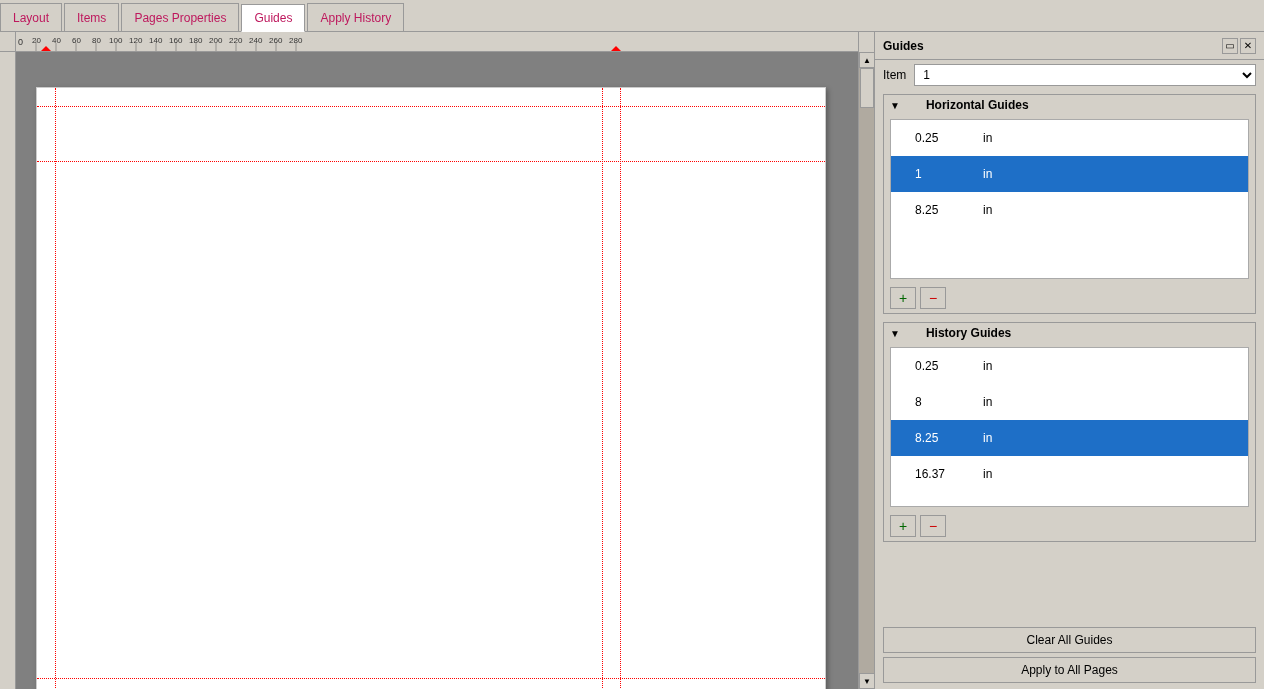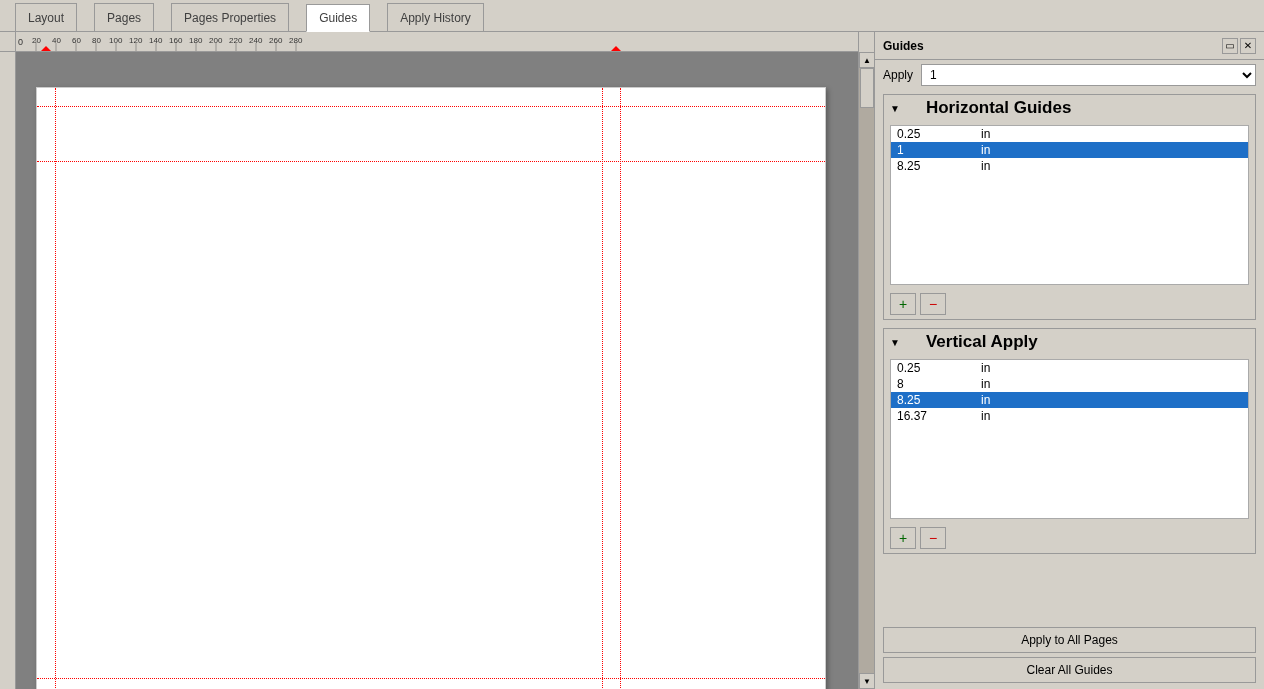--- a/index.html
+++ b/index.html
@@ -19,22 +19,21 @@
       padding: 4px 12px;
       border: 1px solid #999;
       border-bottom: none;
       background: #d4d0c8;
       cursor: pointer;
       height: 28px;
       display: flex;
       align-items: center;
       margin-right: 2px;
       font-size: 12px;
-      color: #404040;
-      margin-left: 15px;
+      color: #be185d;
     }
     .tab.active {
       background: #fff;
       border-bottom: 1px solid #fff;
       z-index: 1;
       position: relative;
       top: 1px;
     }
 
     
@@ -165,38 +164,38 @@
     .section-header {
       display: flex;
       align-items: center;
       padding: 3px 6px;
       background: #d4d0c8;
       cursor: pointer;
       gap: 4px;
     }
     .section-header-text {
       font-weight: bold;
-      font-size: 17px;
+      font-size: 12px;
       padding-left: 22px;
     }
     .chevron { font-size: 10px; }
 
     
     .guide-list {
       background: #fff;
       margin: 4px 6px;
       border: 1px solid #aaa;
       min-height: 160px;
     }
     .guide-row {
       display: flex;
       align-items: center;
-      padding: 2px 6px;
-      height: 16px;
-      gap: 24px;
+      padding: 2px 24px;
+      height: 36px;
+      gap: 8px;
       cursor: pointer;
     }
     .guide-row.selected { background: #1e6fc7; color: #fff; }
     .guide-value {
       width: 60px;
       font-size: 12px;
     }
     .guide-unit {
       font-size: 12px;
     }
@@ -276,21 +275,21 @@
       border-right: 1px solid #999;
       border-bottom: 1px solid #999;
       flex-shrink: 0;
     }
   </style>
 </head>
 <body>
 
 <div class="tab-bar">
   <div class="tab">Layout</div>
-  <div class="tab">Pages</div>
+  <div class="tab">Items</div>
   <div class="tab">Pages Properties</div>
   <div class="tab active">Guides</div>
   <div class="tab">Apply History</div>
 </div>
 
 <div class="main-area">
 
   <div class="canvas-area">
 
     <div style="display:flex; flex-shrink:0;">
@@ -377,21 +376,21 @@
 
     <div class="panel-header">
       <span class="panel-title">Guides</span>
       <div class="panel-header-icons">
         <div class="panel-icon-btn">▭</div>
         <div class="panel-icon-btn">✕</div>
       </div>
     </div>
 
     <div class="page-row">
-      <span class="page-label">Apply</span>
+      <span class="page-label">Item</span>
       <select class="page-select">
         <option>1</option>
       </select>
     </div>
 
     <div class="section">
       <div class="section-header">
         <span class="chevron">▼</span>
         <span class="section-header-text">Horizontal Guides</span>
       </div>
@@ -414,21 +413,21 @@
       </div>
       <div class="section-btns">
         <button class="icon-btn plus">+</button>
         <button class="icon-btn minus">−</button>
       </div>
     </div>
 
     <div class="section">
       <div class="section-header">
         <span class="chevron">▼</span>
-        <span class="section-header-text">Vertical Apply</span>
+        <span class="section-header-text">History Guides</span>
       </div>
       <div class="guide-list">
 
         <div class="guide-row">
           <span class="guide-value">0.25</span>
           <span class="guide-unit">in</span>
         </div>
 
         <div class="guide-row">
           <span class="guide-value">8</span>
@@ -445,18 +444,18 @@
           <span class="guide-unit">in</span>
         </div>
       </div>
       <div class="section-btns">
         <button class="icon-btn plus">+</button>
         <button class="icon-btn minus">−</button>
       </div>
     </div>
 
     <div class="bottom-btns">
+      <button class="bottom-btn">Clear All Guides</button>
       <button class="bottom-btn">Apply to All Pages</button>
-      <button class="bottom-btn">Clear All Guides</button>
     </div>
   </div>
 
 </div>
 
 </body></html>

